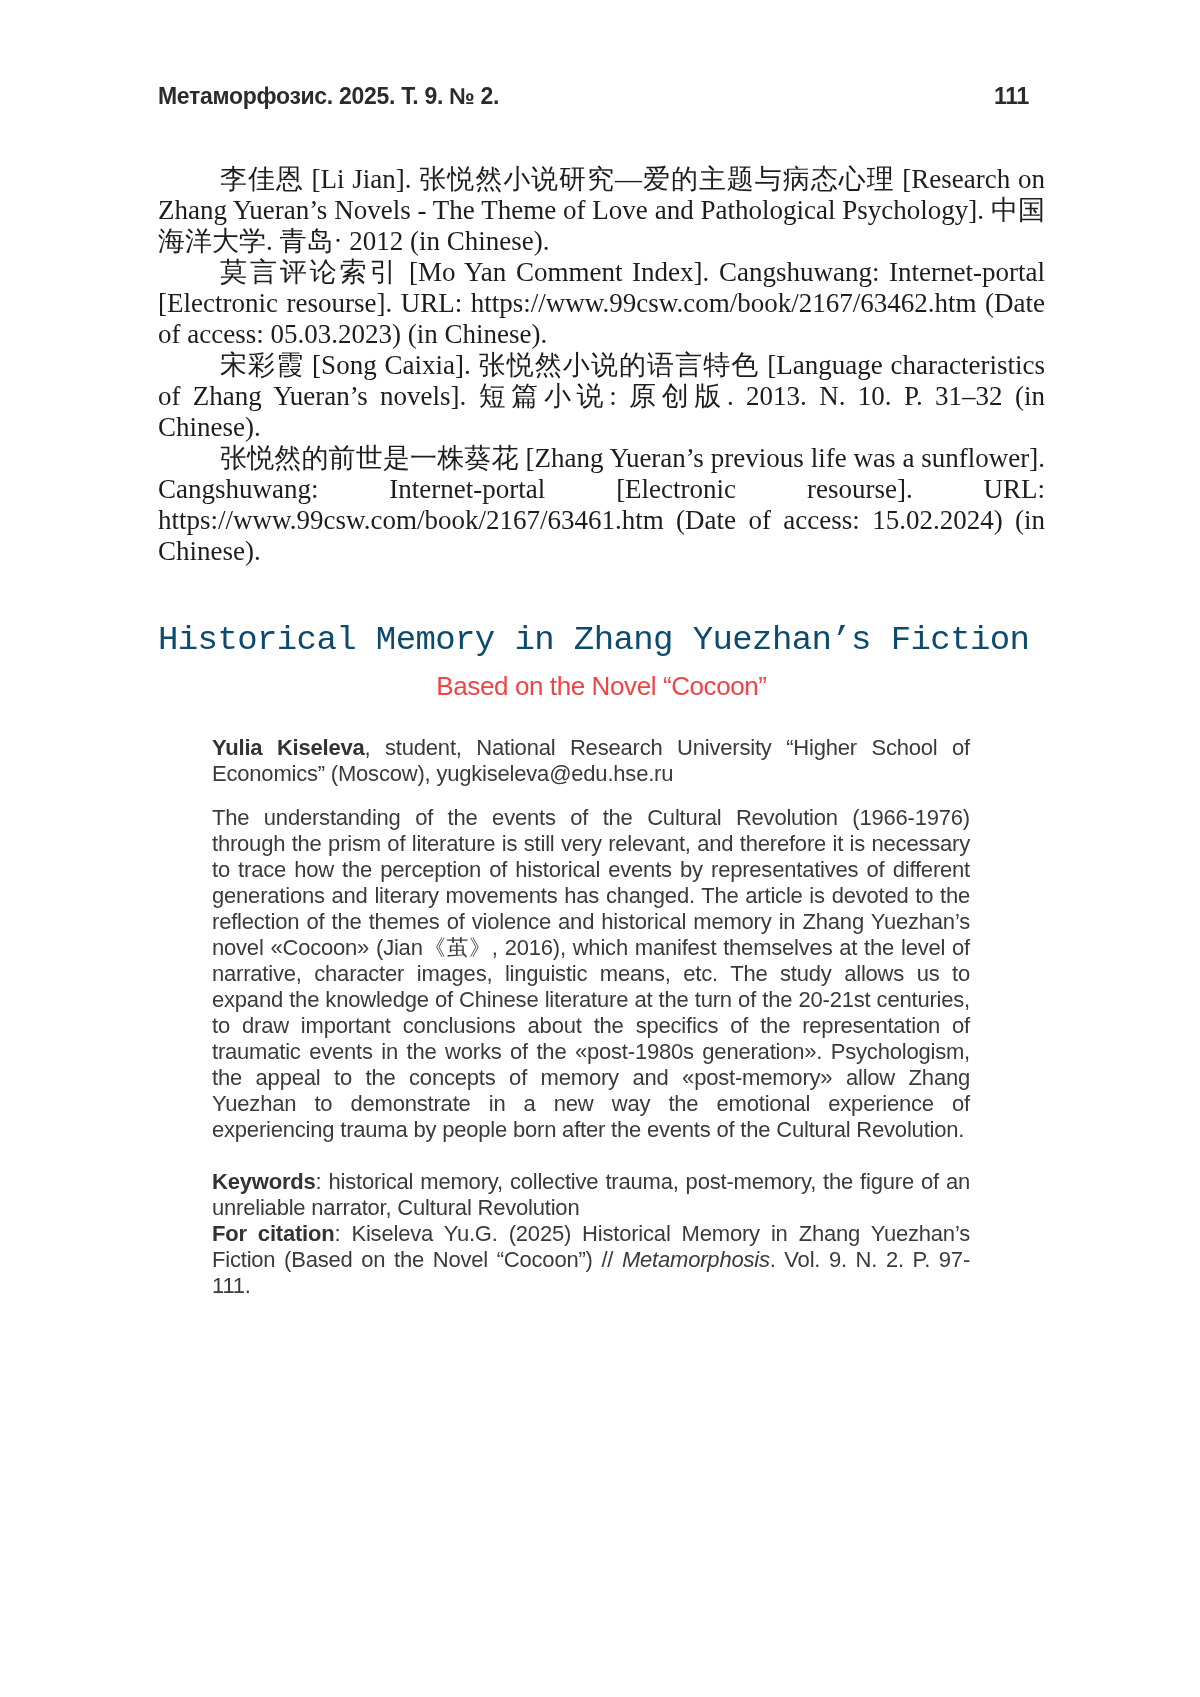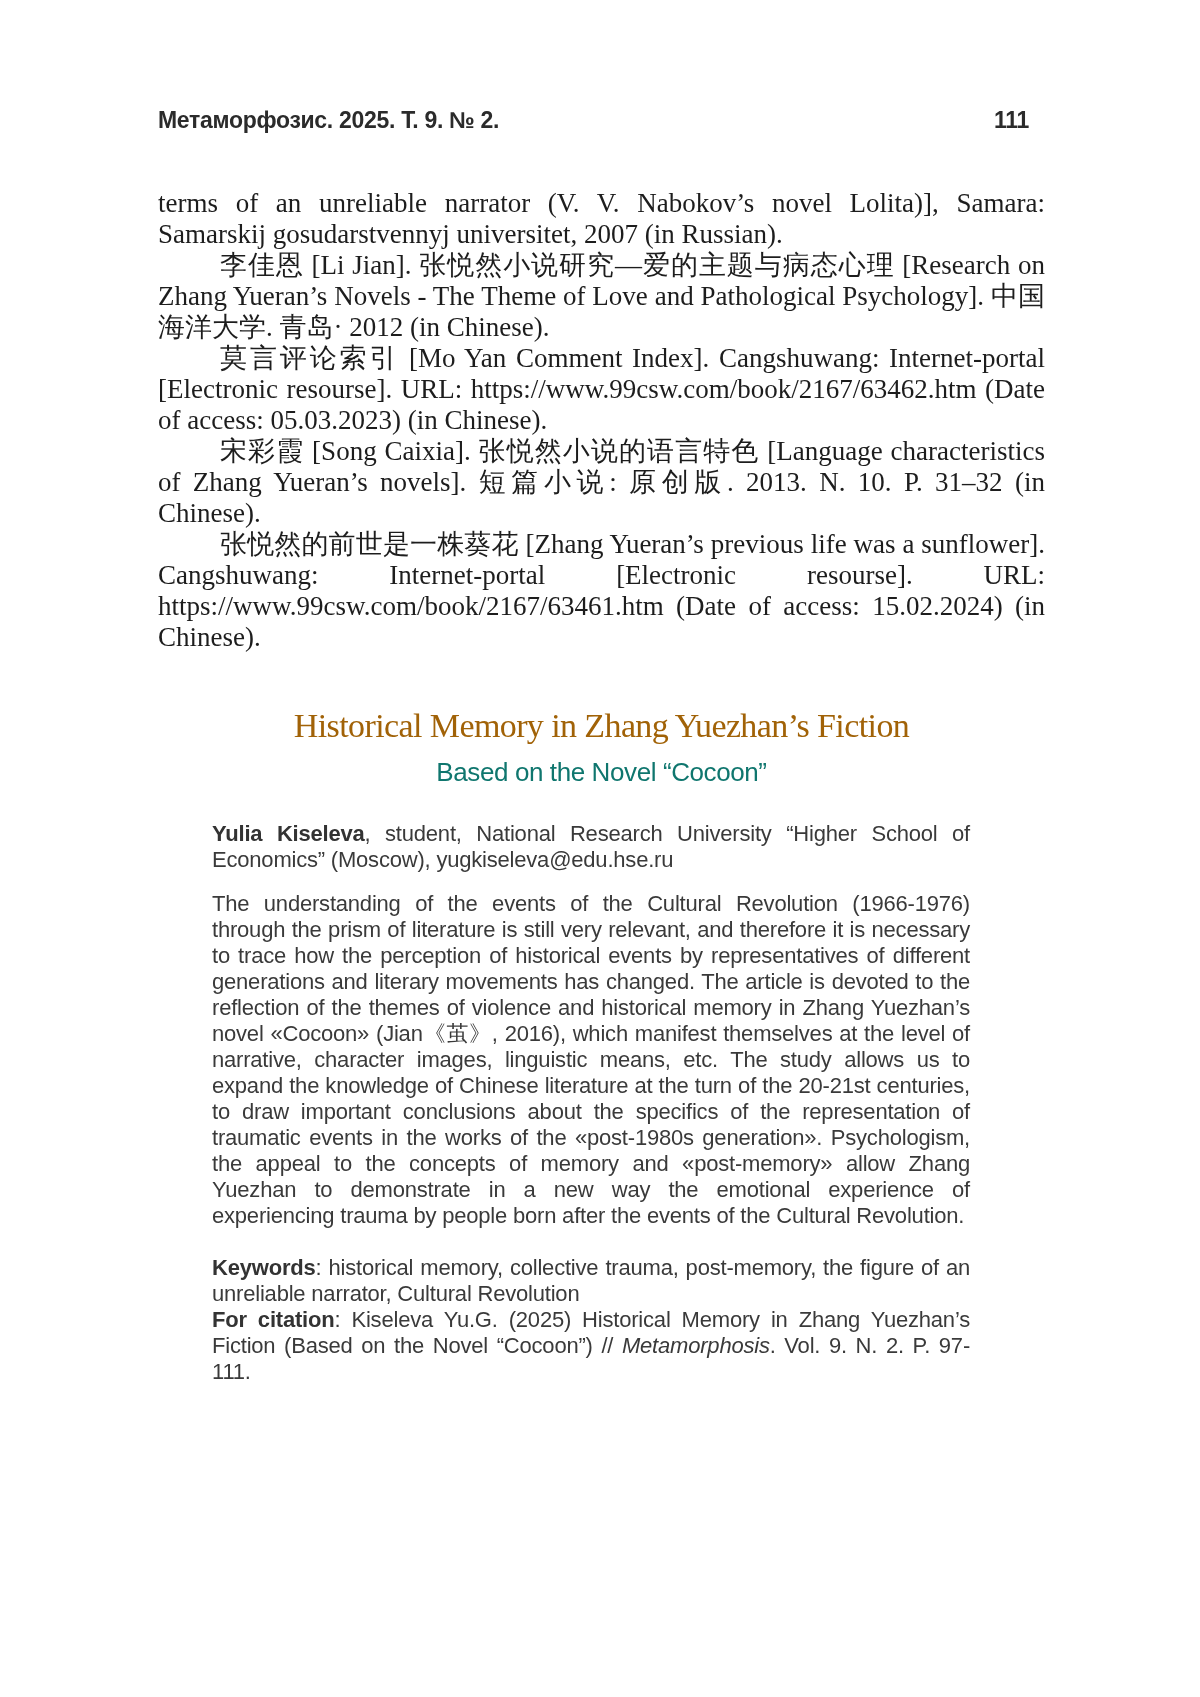--- a/index.html
+++ b/index.html
@@ -12,43 +12,43 @@
     padding:84px 155px 0 158px;
     overflow:hidden;
     font-family:"Liberation Sans", sans-serif;
   }
   .page-header {
     display:flex; justify-content:space-between; align-items:baseline;
     font-family:"Liberation Sans", sans-serif;
     font-weight:700; font-size:23px; line-height:24px;
     color:#2b2b2b; letter-spacing:-0.3px;
   }
-  .page-number { padding-right:16px;margin-top:24px; }
+  .page-number { padding-right:16px; }
   .references {
     margin-top:56px;
     font-family:"Liberation Serif","DejaVu Serif",serif;
     font-size:27px; line-height:31px;
     text-align:justify; text-justify:inter-word;
     color:#1d1d1d;
   }
   .references p { margin:0; text-indent:62px; }
   .references p.no-indent { text-indent:0; }
   .article-title {
     margin:54px 0 0;
-    text-align:center;
-    font-family:Liberation Serif, serif;
+    text-align:left;
+    font-family:Liberation Mono, monospace;
     font-weight:400; font-size:34px; line-height:38px;
-    letter-spacing:-0.6px; color:#a16207;
+    letter-spacing:-0.6px; color:#0c4a6e;
   }
   .article-subtitle {
     margin:12px 0 0;
     text-align:center;
     font-family:"Liberation Sans", sans-serif;
     font-weight:400; font-size:26px; line-height:30px;
-    letter-spacing:-0.4px; color:#0f766e;
+    letter-spacing:-0.4px; color:#ef4444;
   }
   .annotation {
     margin:34px 0 0 54px;
     width:758px;
     font-family:"Liberation Sans", sans-serif;
     font-size:22px; line-height:26px;
     letter-spacing:-0.2px;
     text-align:justify; text-justify:inter-word;
     color:#3a3a3a;
   }
@@ -64,21 +64,20 @@
 <body>
 
 <div class="page">
 
   <header class="page-header">
     <span>Метаморфозис. 2025. Т. 9. № 2.</span>
     <span class="page-number">111</span>
   </header>
 
   <section class="references">
-    <p class="no-indent">terms of an unreliable narrator (V. V. Nabokov’s novel Lolita)], Samara: Samarskij gosudarstvennyj universitet, 2007 (in Russian).</p>
     <p>李佳恩 [Li Jian]. 张悦然小说研究—爱的主题与病态心理 [Research on Zhang Yueran’s Novels - The Theme of Love and Pathological Psychology]. 中国海洋大学. 青岛· 2012 (in Chinese).</p>
     <p>莫言评论索引 [Mo Yan Comment Index]. Cangshuwang: Internet-portal [Electronic resourse]. URL: https://www.99csw.com/book/2167/63462.htm (Date of access: 05.03.2023) (in Chinese).</p>
     <p>宋彩霞 [Song Caixia]. 张悦然小说的语言特色 [Language characteristics of Zhang Yueran’s novels]. 短篇小说: 原创版. 2013. N. 10. P. 31–32 (in Chinese).</p>
     <p>张悦然的前世是一株葵花 [Zhang Yueran’s previous life was a sunflower]. Cangshuwang: Internet-portal [Electronic resourse]. URL: https://www.99csw.com/book/2167/63461.htm (Date of access: 15.02.2024) (in Chinese).</p>
   </section>
 
   <h1 class="article-title">Historical Memory in Zhang Yuezhan’s Fiction</h1>
   <h2 class="article-subtitle">Based on the Novel “Cocoon”</h2>
 
   <section class="annotation">

